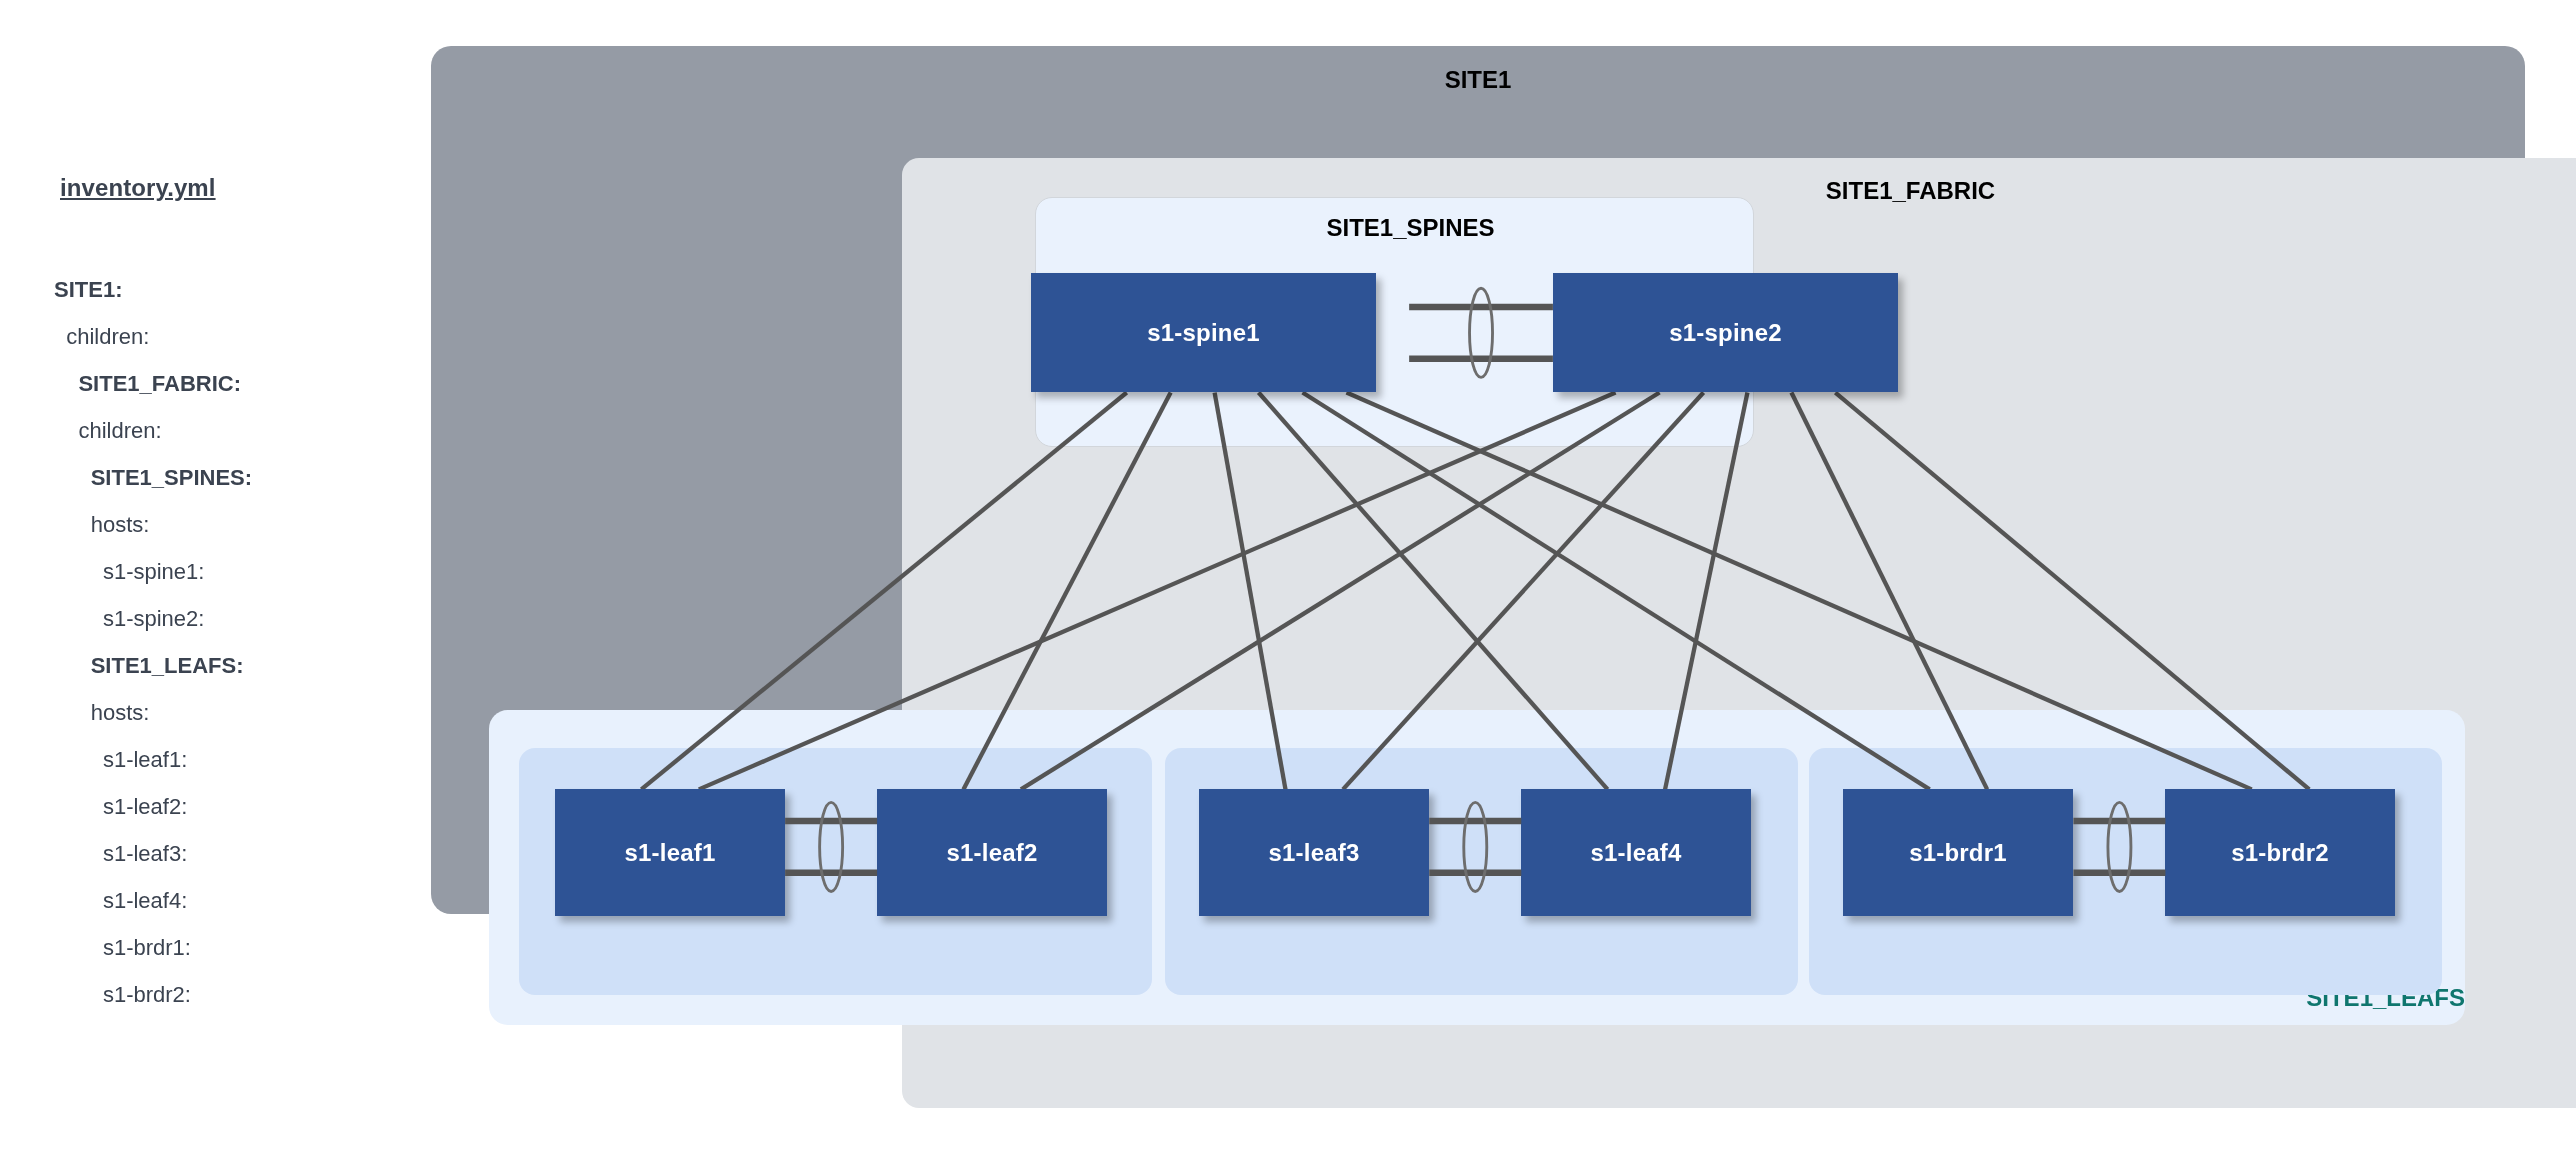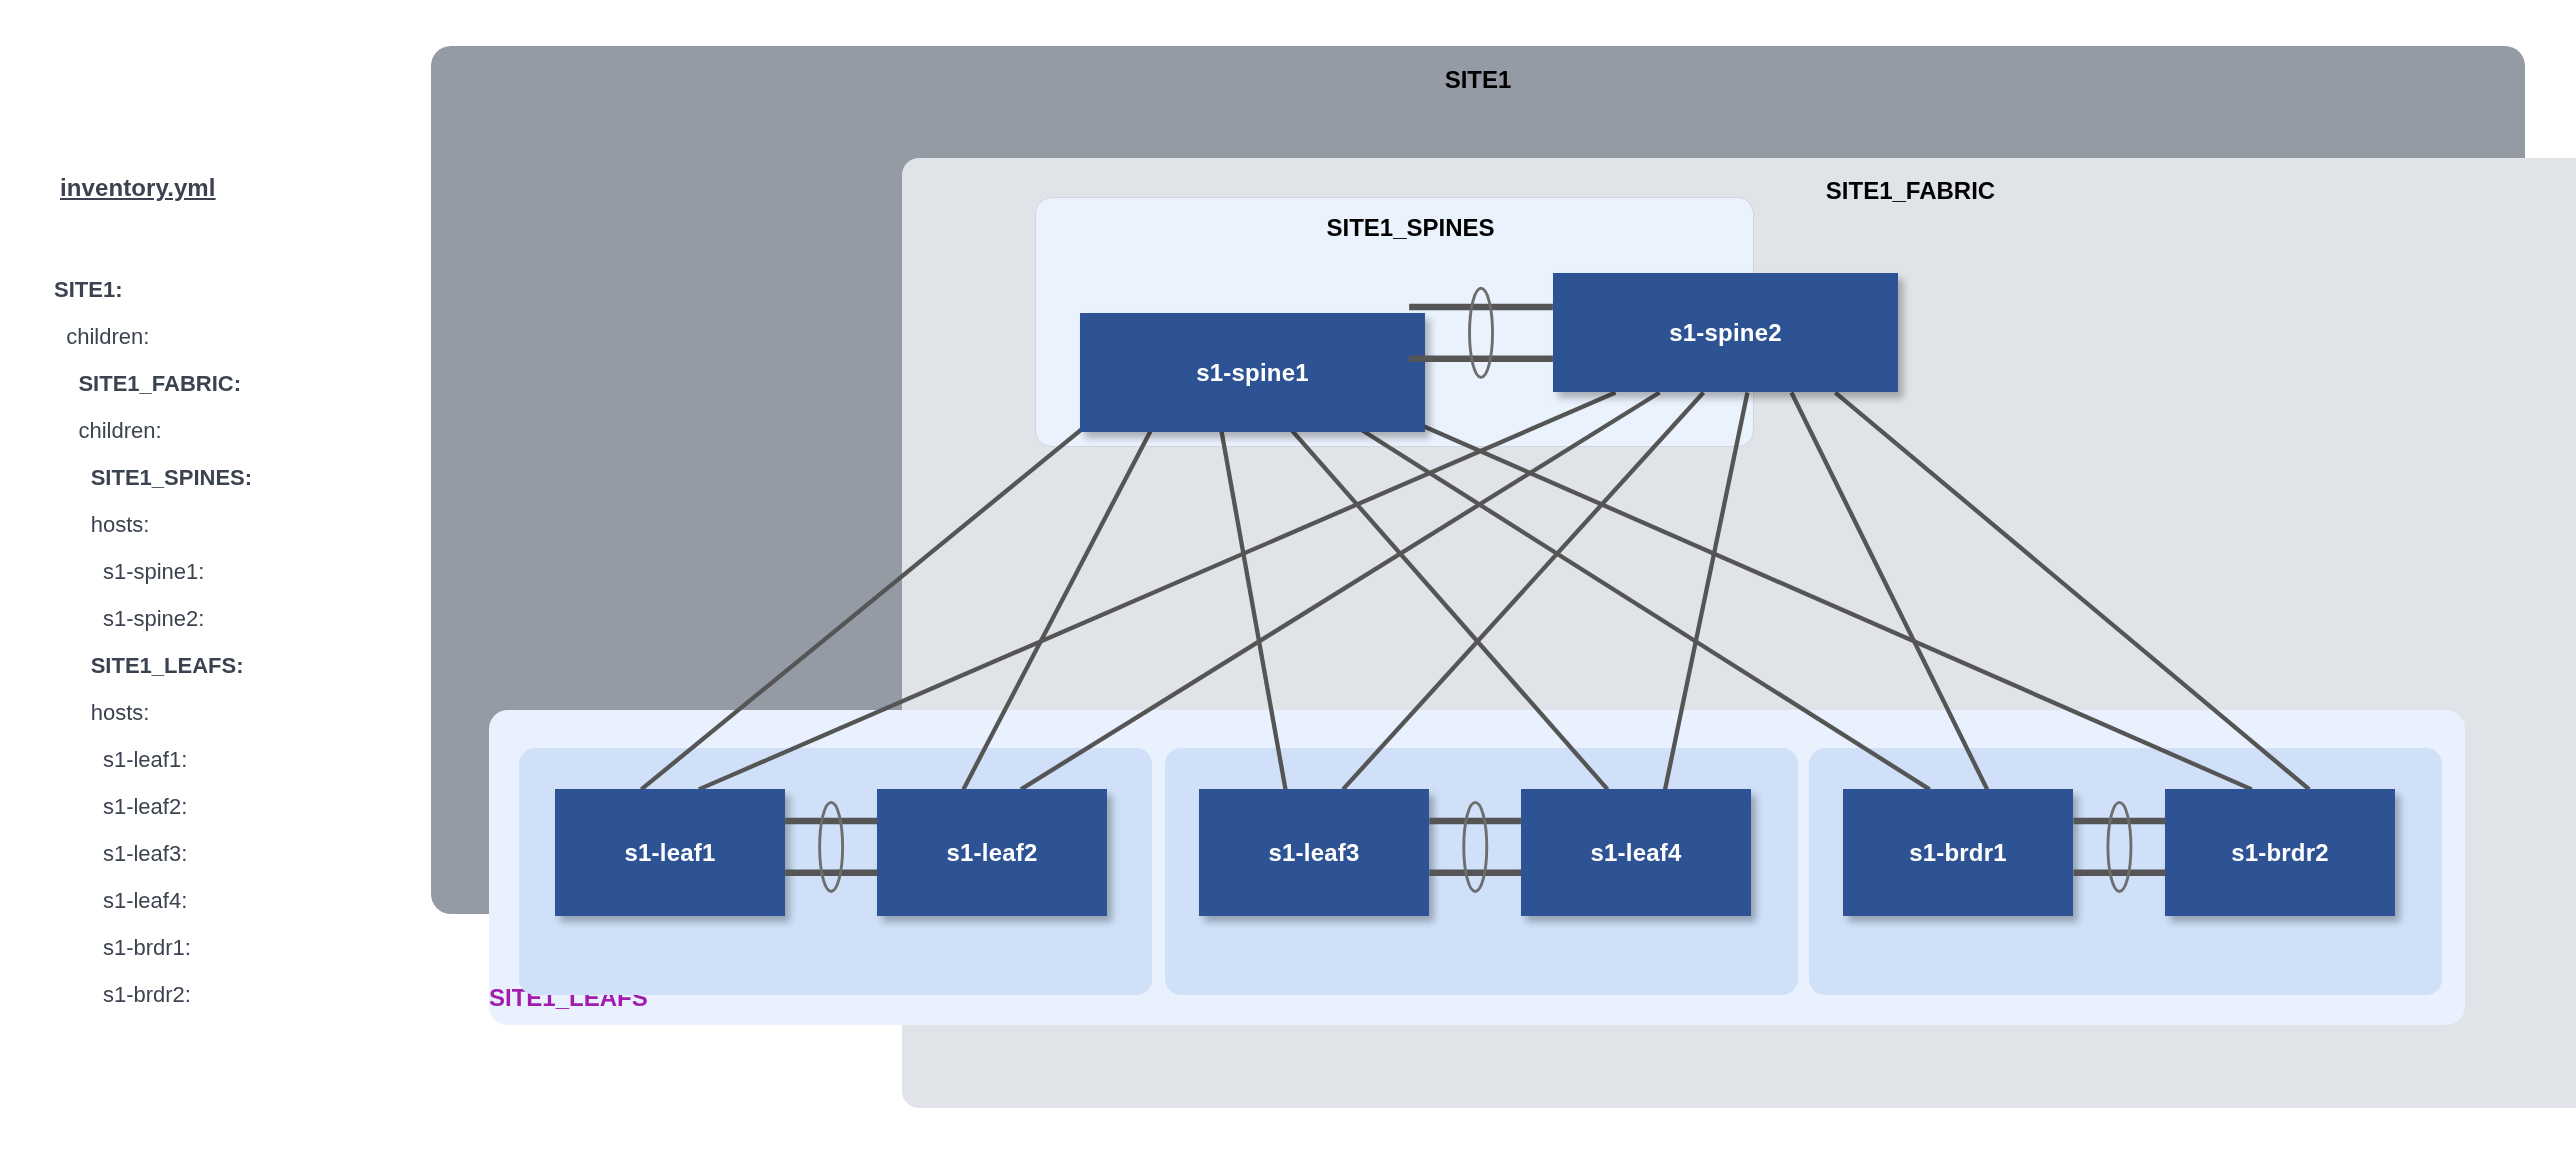--- a/index.html
+++ b/index.html
@@ -51,41 +51,41 @@
   }
   #spines-title{
     position:absolute;left:0;top:16px;width:100%;text-align:center;
     font-size:24px;font-weight:bold;color:#000;margin-left:16px;
   }
   #leafs-box{
     position:absolute;left:489px;top:710px;width:1976px;height:315px;
     background:#e8f1fd;border-radius:18.7px;
   }
   #leafs-title{
-    position:absolute;left:0;bottom:13px;width:100%;text-align:left;
-    font-size:24px;font-weight:bold;color:#a21caf;
+    position:absolute;left:0;bottom:13px;width:100%;text-align:right;
+    font-size:24px;font-weight:bold;color:#0f766e;
   }
   .pair-box{
     position:absolute;top:748px;height:247px;
     background:#cfe0f8;border-radius:16px;
   }
   #pair-1{left:519px;width:633px;}
   #pair-2{left:1165px;width:633px;}
   #pair-3{left:1809px;width:633px;}
   
   .node{
     position:absolute;
     background:#2e5395;
     box-shadow:5px 5.8px 7.2px rgba(0,0,0,.28);
     display:flex;align-items:center;justify-content:center;
     color:#ffffff;font-size:24px;font-weight:bold;
     letter-spacing:0.2px;
   }
   .spine{width:345px;height:119px;top:273px;}
-  #n-s1-spine1{left:1080px;margin-top:40px;}
+  #n-s1-spine1{left:1031px;}
   #n-s1-spine2{left:1553px;}
   .leaf{width:230px;height:127px;top:789px;}
   #n-s1-leaf1{left:555px;}
   #n-s1-leaf2{left:877px;}
   #n-s1-leaf3{left:1199px;}
   #n-s1-leaf4{left:1521px;}
   #n-s1-brdr1{left:1843px;align-items:center;}
   #n-s1-brdr2{left:2165px;}
   
   svg.links{position:absolute;left:0;top:0;width:2576px;height:1174px;

